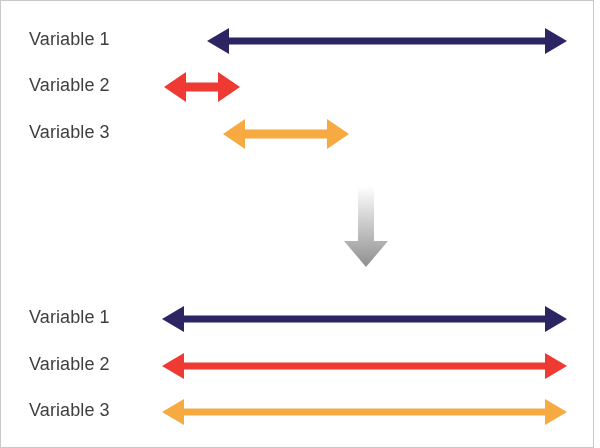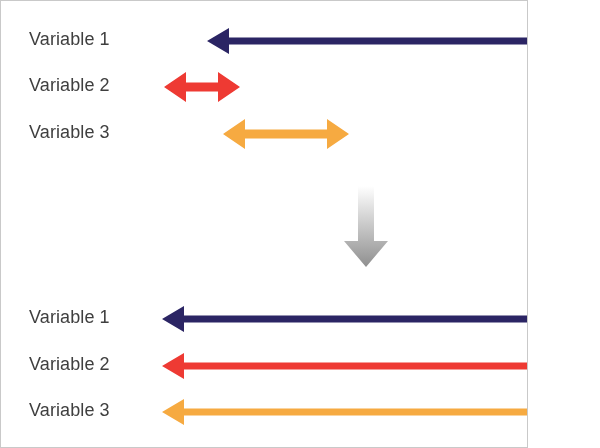--- a/index.html
+++ b/index.html
@@ -3,21 +3,21 @@
 <meta charset="utf-8">
 <title>Variable Range Diagram</title>
 <style>
   html, body {
     margin: 0;
     padding: 0;
     background: #ffffff;
   }
   #canvas {
     position: relative;
-    width: 528px;
+    width: 594px;
     height: 448px;
     background: #ffffff;
     box-sizing: border-box;
     border: 1px solid #c9c9c9;
     overflow: hidden;
     font-family: "Liberation Sans", "DejaVu Sans", sans-serif;
   }
   .var-label {
     position: absolute;
     font-size: 18px;

